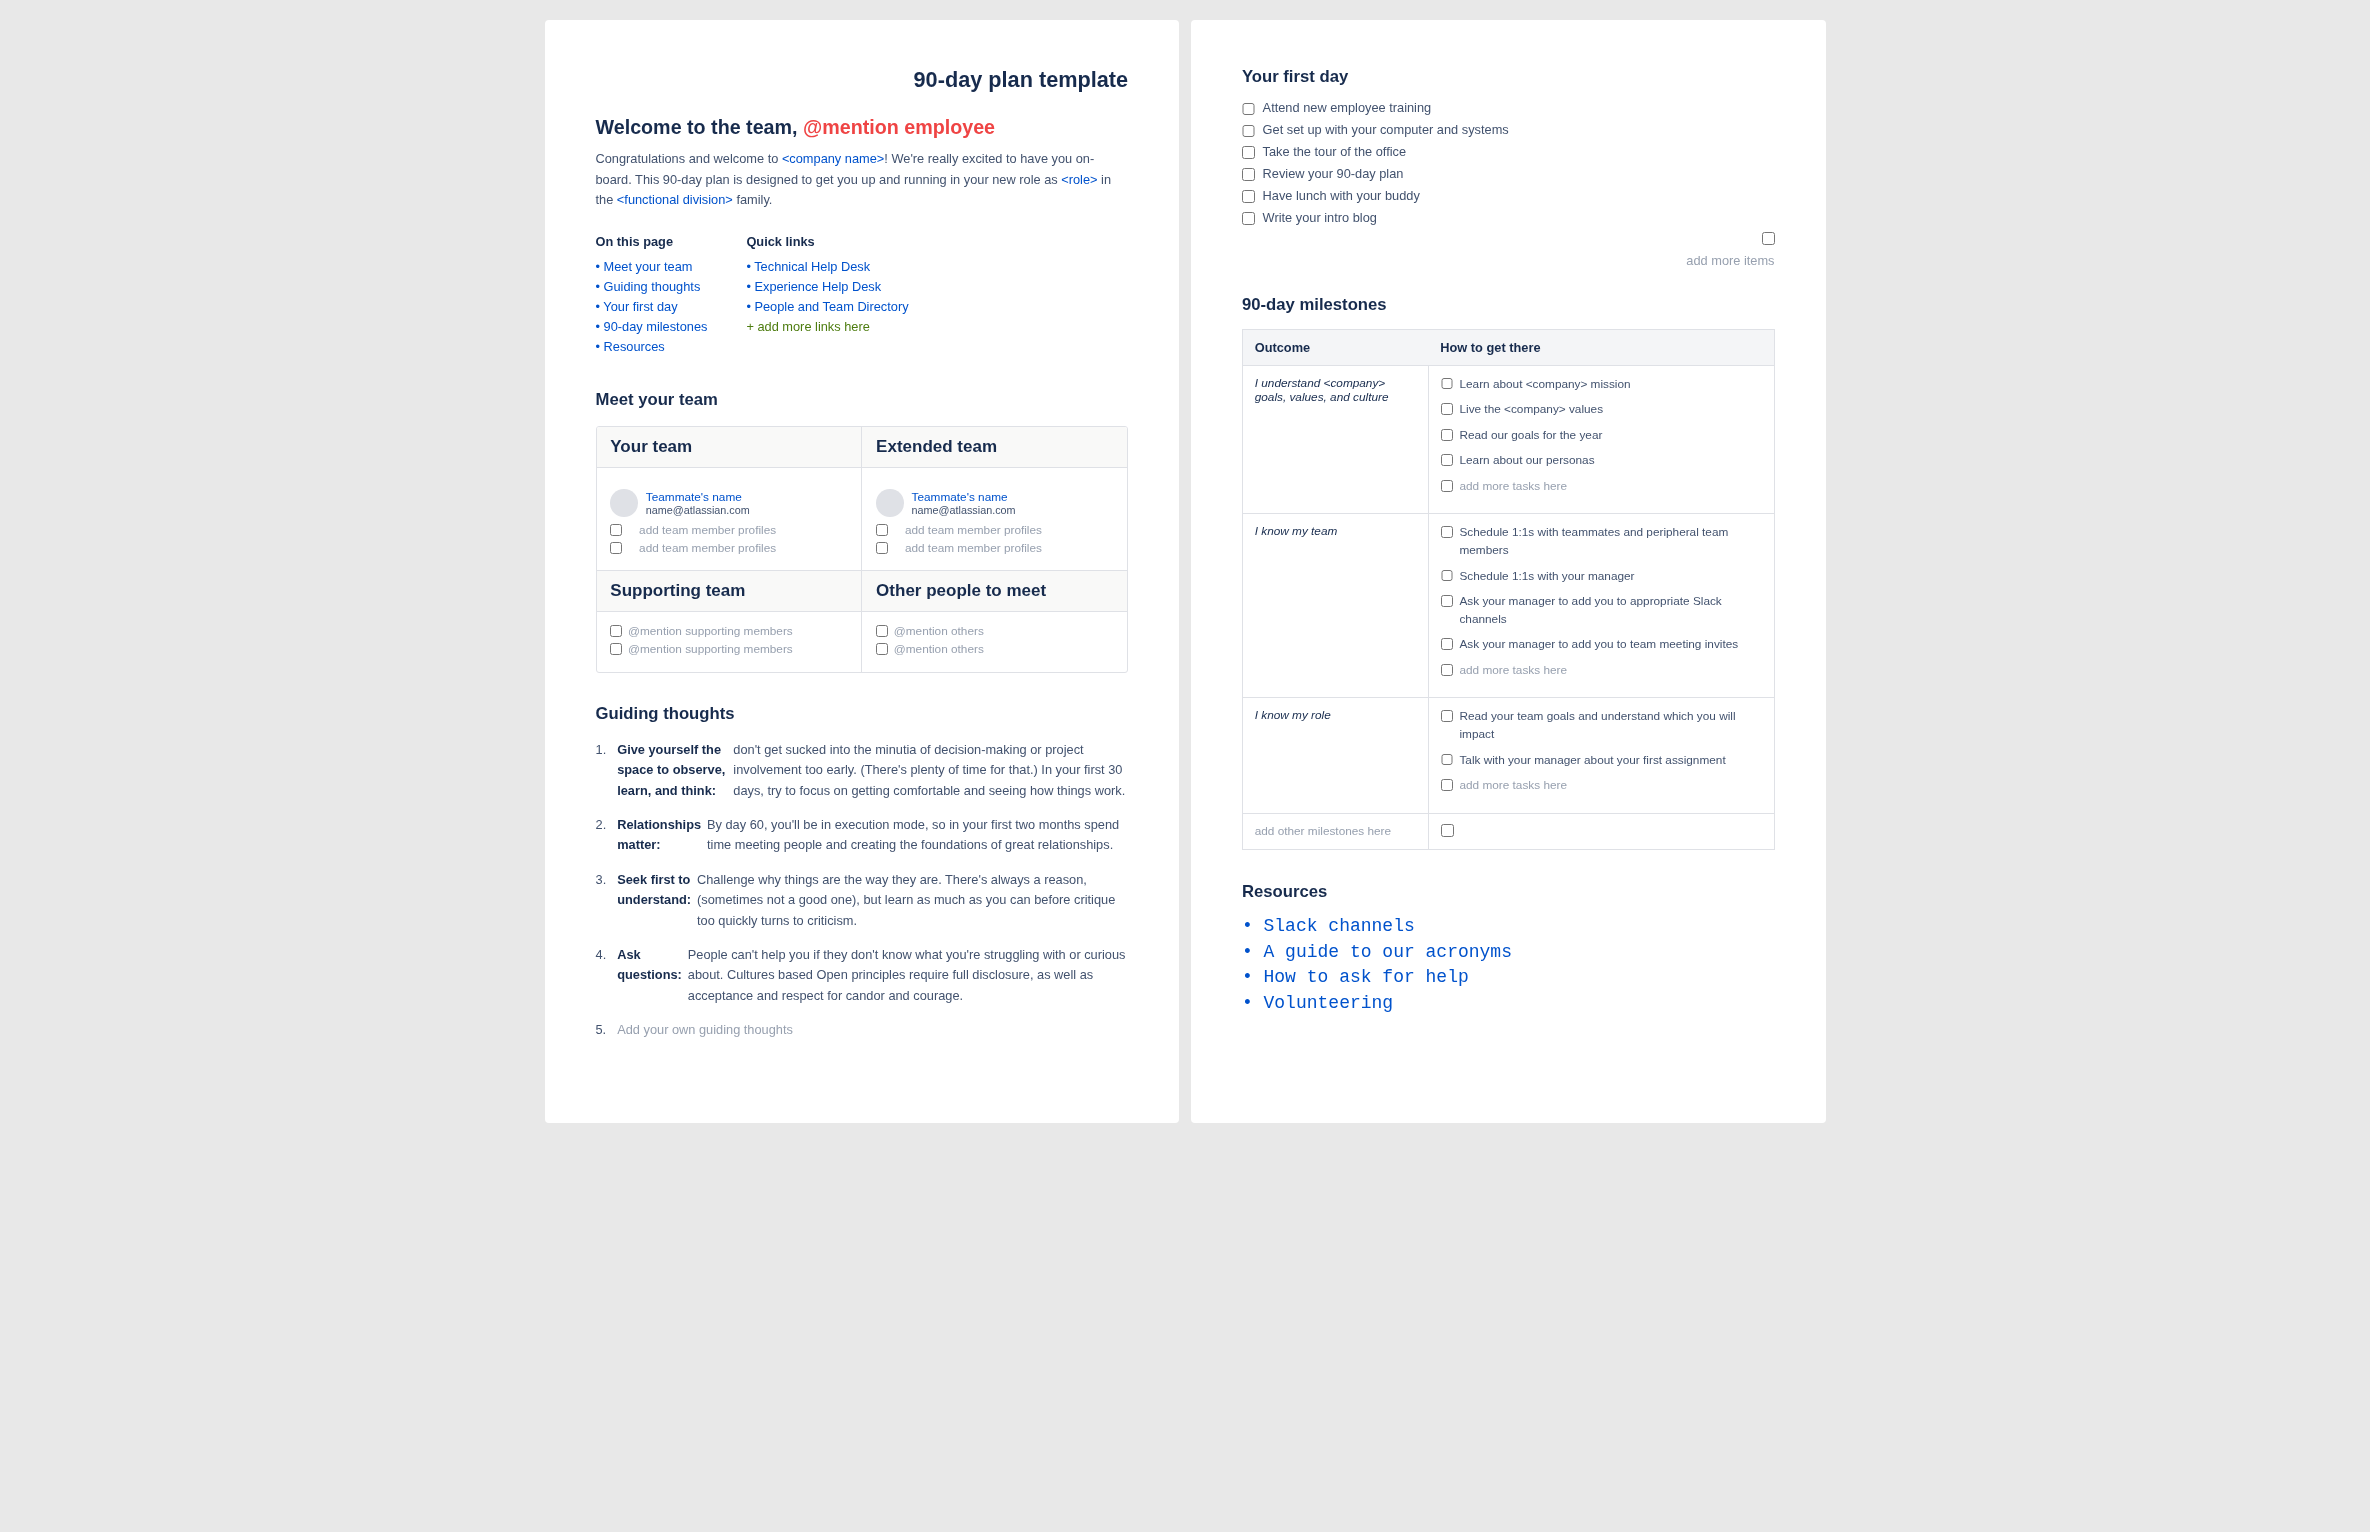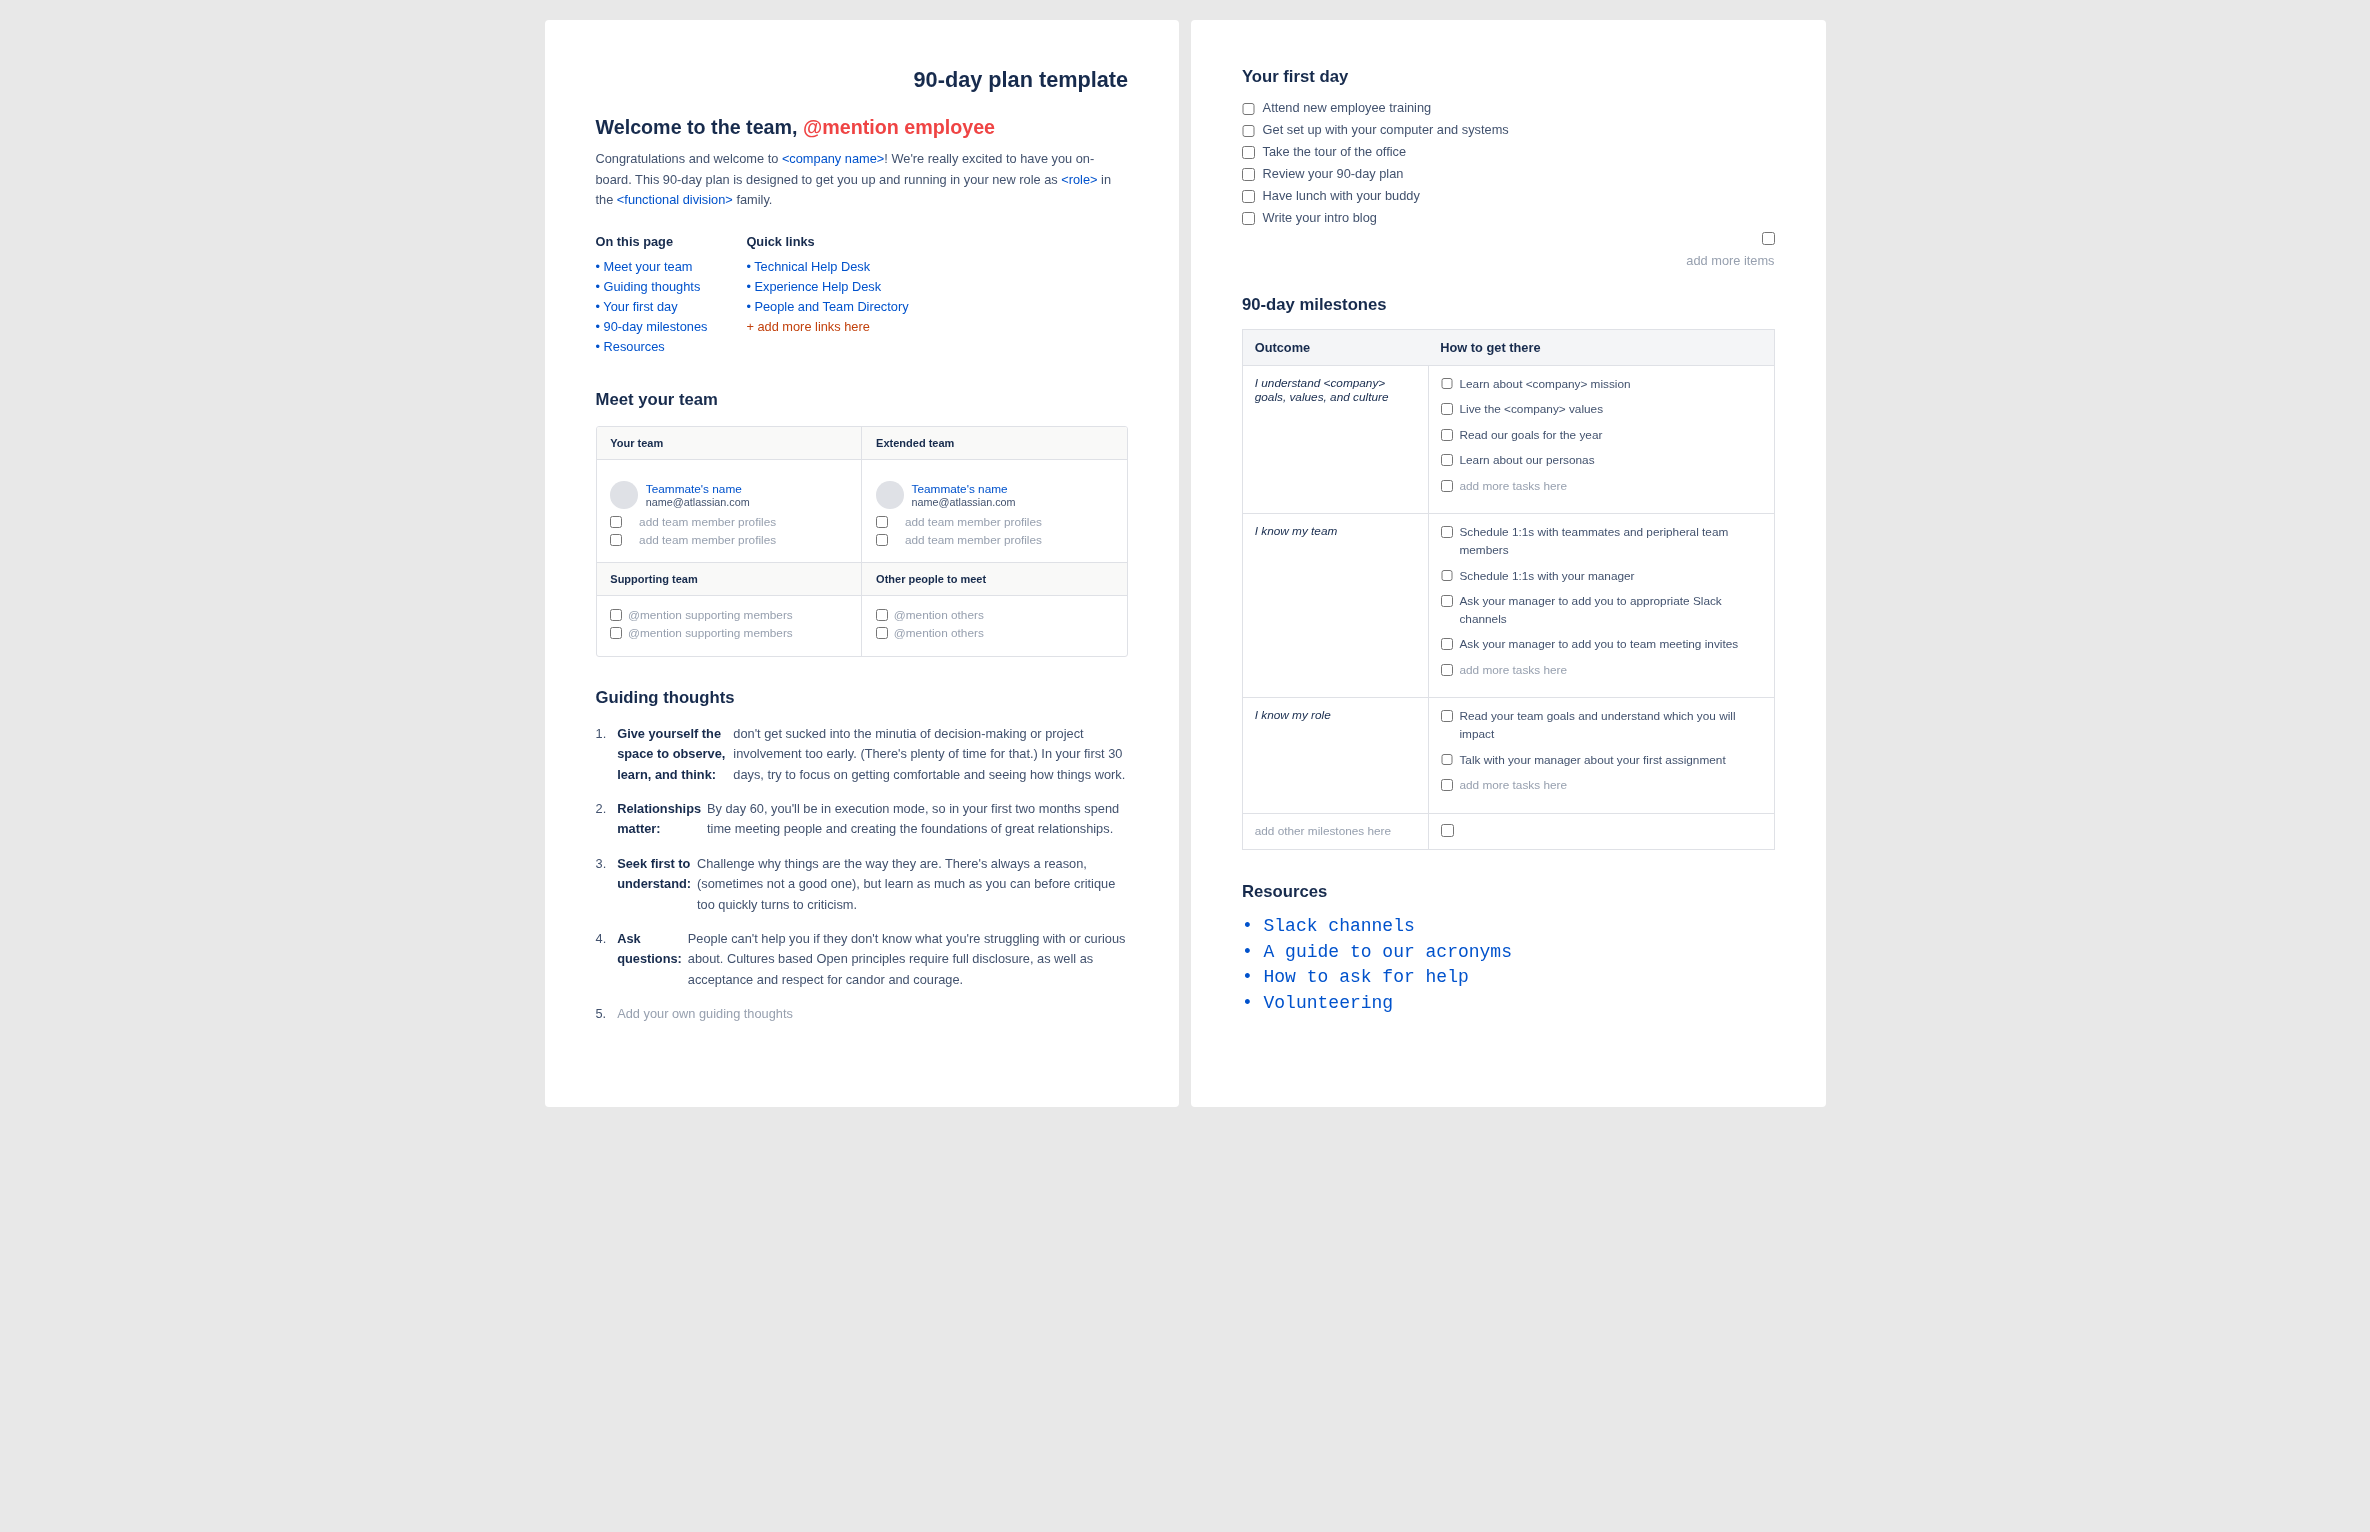--- a/index.html
+++ b/index.html
@@ -78,38 +78,38 @@
     .link-col ul li a, .link-col ul li span.link {
       color: #0052cc;
       text-decoration: none;
       font-size: 12.8px;
     }
     .link-col ul li span.link:before {
       content: '• ';
       color: #0052cc;
     }
     .link-col ul li span.add-more {
-      color: #c2410c;
+      color: #4d7c0f;
       font-size: 12.8px;
     }
     .link-col ul li span.add-more:before {
       content: '+ ';
     }
 
     h2.section-heading {
       font-size: 16.7px;
       font-weight: 700;
       color: #172b4d;
       margin-bottom: 15.8px;
     }
     .team-cell-header-cell {
       flex: 1;
       background: #f9f9f8;
       padding: 9.9px 13.8px;
-      font-size: 11px;
+      font-size: 17px;
       font-weight: 600;
       color: #172b4d;
       border-bottom: 1px solid #dfe1e6;
     }
     .team-cell-header-cell:first-child {
       border-right: 1px solid #dfe1e6;
     }
 
     .team-section {
       border: 1px solid #dfe1e6;

